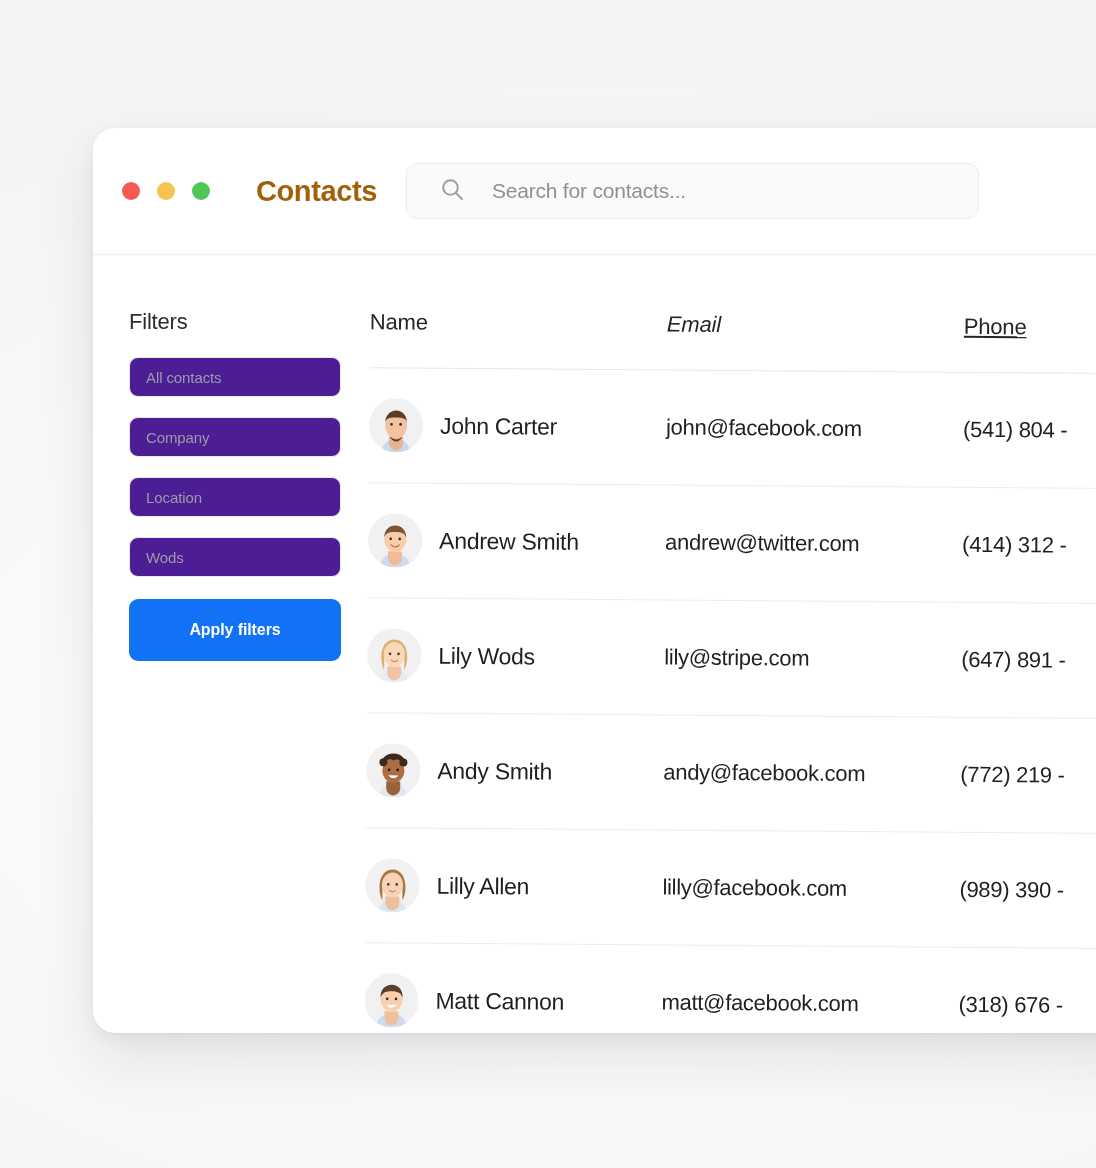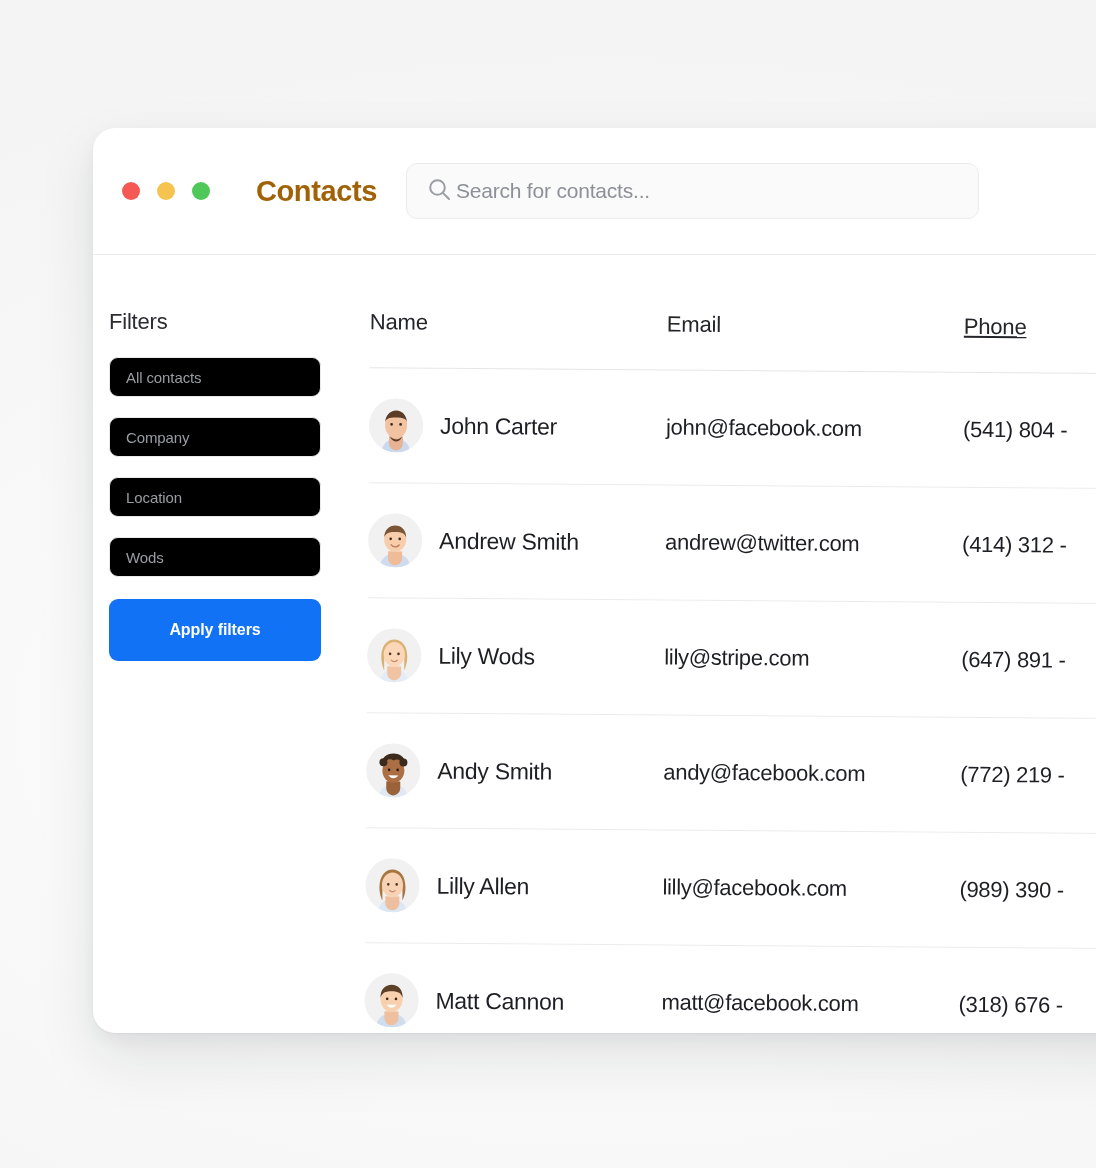--- a/index.html
+++ b/index.html
@@ -69,63 +69,63 @@
 
   .search-box {
     margin-left: 29px;
     width: 573px;
     height: 56px;
     background: #fafafa;
     border: 1px solid #ececec;
     border-radius: 11px;
     display: flex;
     align-items: center;
-    padding: 0 20px;
+    padding: 0 33px;
     box-sizing: border-box;
-    gap: 4px;
+    gap: 27px;
   }
   .search-icon { flex: 0 0 auto; display: block; }
   .search-placeholder {
     font-size: 21px;
     color: #8d9096;
     letter-spacing: -0.2px;
     white-space: nowrap;
   }
 
   
   .body-area {
     position: relative;
     display: flex;
     padding-top: 54px;
   }
 
   
   .filters {
     width: 254px;
     flex: 0 0 auto;
-    padding-left: 16px;
+    padding-left: 36px;
     box-sizing: border-box;
   }
   .filters-title {
     font-size: 22px;
     color: #2b2c31;
     letter-spacing: -0.2px;
     margin-bottom: 22px;
   }
   .filter-field {
     width: 212px;
     height: 40px;
     border: 1px solid #e9e9ea;
     border-radius: 9px;
     display: flex;
     align-items: center;
     padding: 0 16px;
     box-sizing: border-box;
     margin-bottom: 20px;
-    background: #000000;
+    background: #4c1d95;
   }
   .filter-field span {
     font-size: 15px;
     color: #9a9da3;
     letter-spacing: -0.1px;
   }
   .apply-btn {
     width: 212px;
     height: 62px;
     border: none;
@@ -163,21 +163,21 @@
     height: 58px;
     border-bottom: 1px solid #e6e6e6;
     align-items: flex-start;
   }
   .t-head .th {
     font-size: 22px;
     color: #24252a;
     letter-spacing: -0.2px;
   }
   .t-head .c-name  .th { margin-top: 0px; }
-  .t-head .c-email .th { margin-top: 5px; }
+  .t-head .c-email .th { margin-top: 5px; font-style: italic; }
   .t-head .c-phone .th { margin-top: 5px; text-decoration: underline; }
 
   .t-body-row {
     height: 114px;
     border-bottom: 1px solid #ececec;
   }
   .t-body-row:last-child { border-bottom: none; }
 
   .avatar {
     width: 54px;

